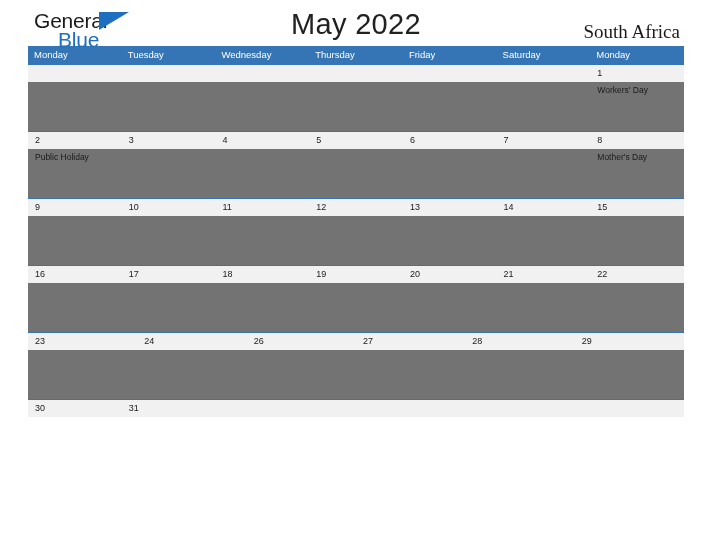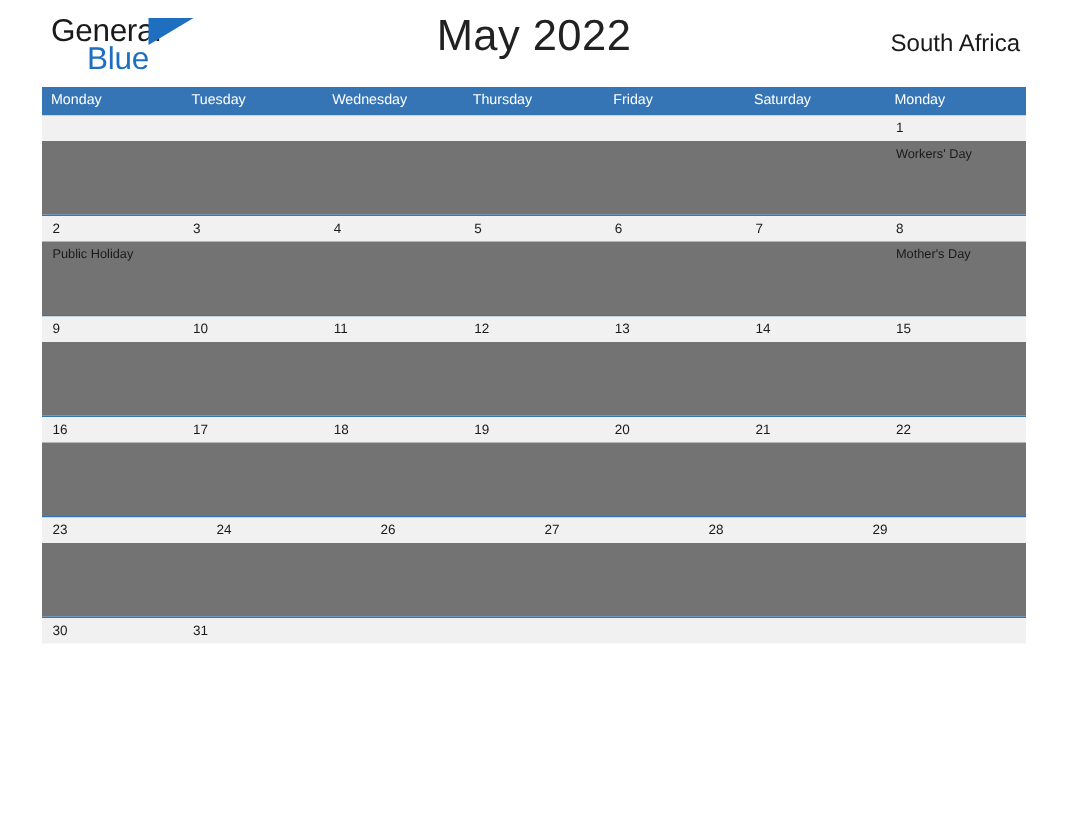--- a/index.html
+++ b/index.html
@@ -18,21 +18,21 @@
   .page {
     position: relative;
     width: 712px;
     height: 550px;
     box-sizing: border-box;
   }
 
   
   .topbar {
     position: relative;
-    height: 58px;
+    height: 46px;
     margin: 0 28px;
   }
 
   .logo {
     position: absolute;
     left: 6px;
     top: 10px;
     width: 150px;
     height: 46px;
     line-height: 1;
@@ -74,23 +74,23 @@
     font-size: 29px;
     color: #212121;
     font-family: "Liberation Sans", sans-serif;
     letter-spacing: 0.3px;
   }
 
   .cal-country {
     position: absolute;
     right: 4px;
     top: 21px;
-    font-size: 16px;
+    font-size: 19px;
     color: #1a1a1a;
-    font-family: Liberation Sans, sans-serif;
+    font-family: Liberation Serif, serif;
   }
 
   
   .calendar {
     margin: 0 28px;
     width: 656px;
   }
 
   .weekday-header {
     display: flex;

